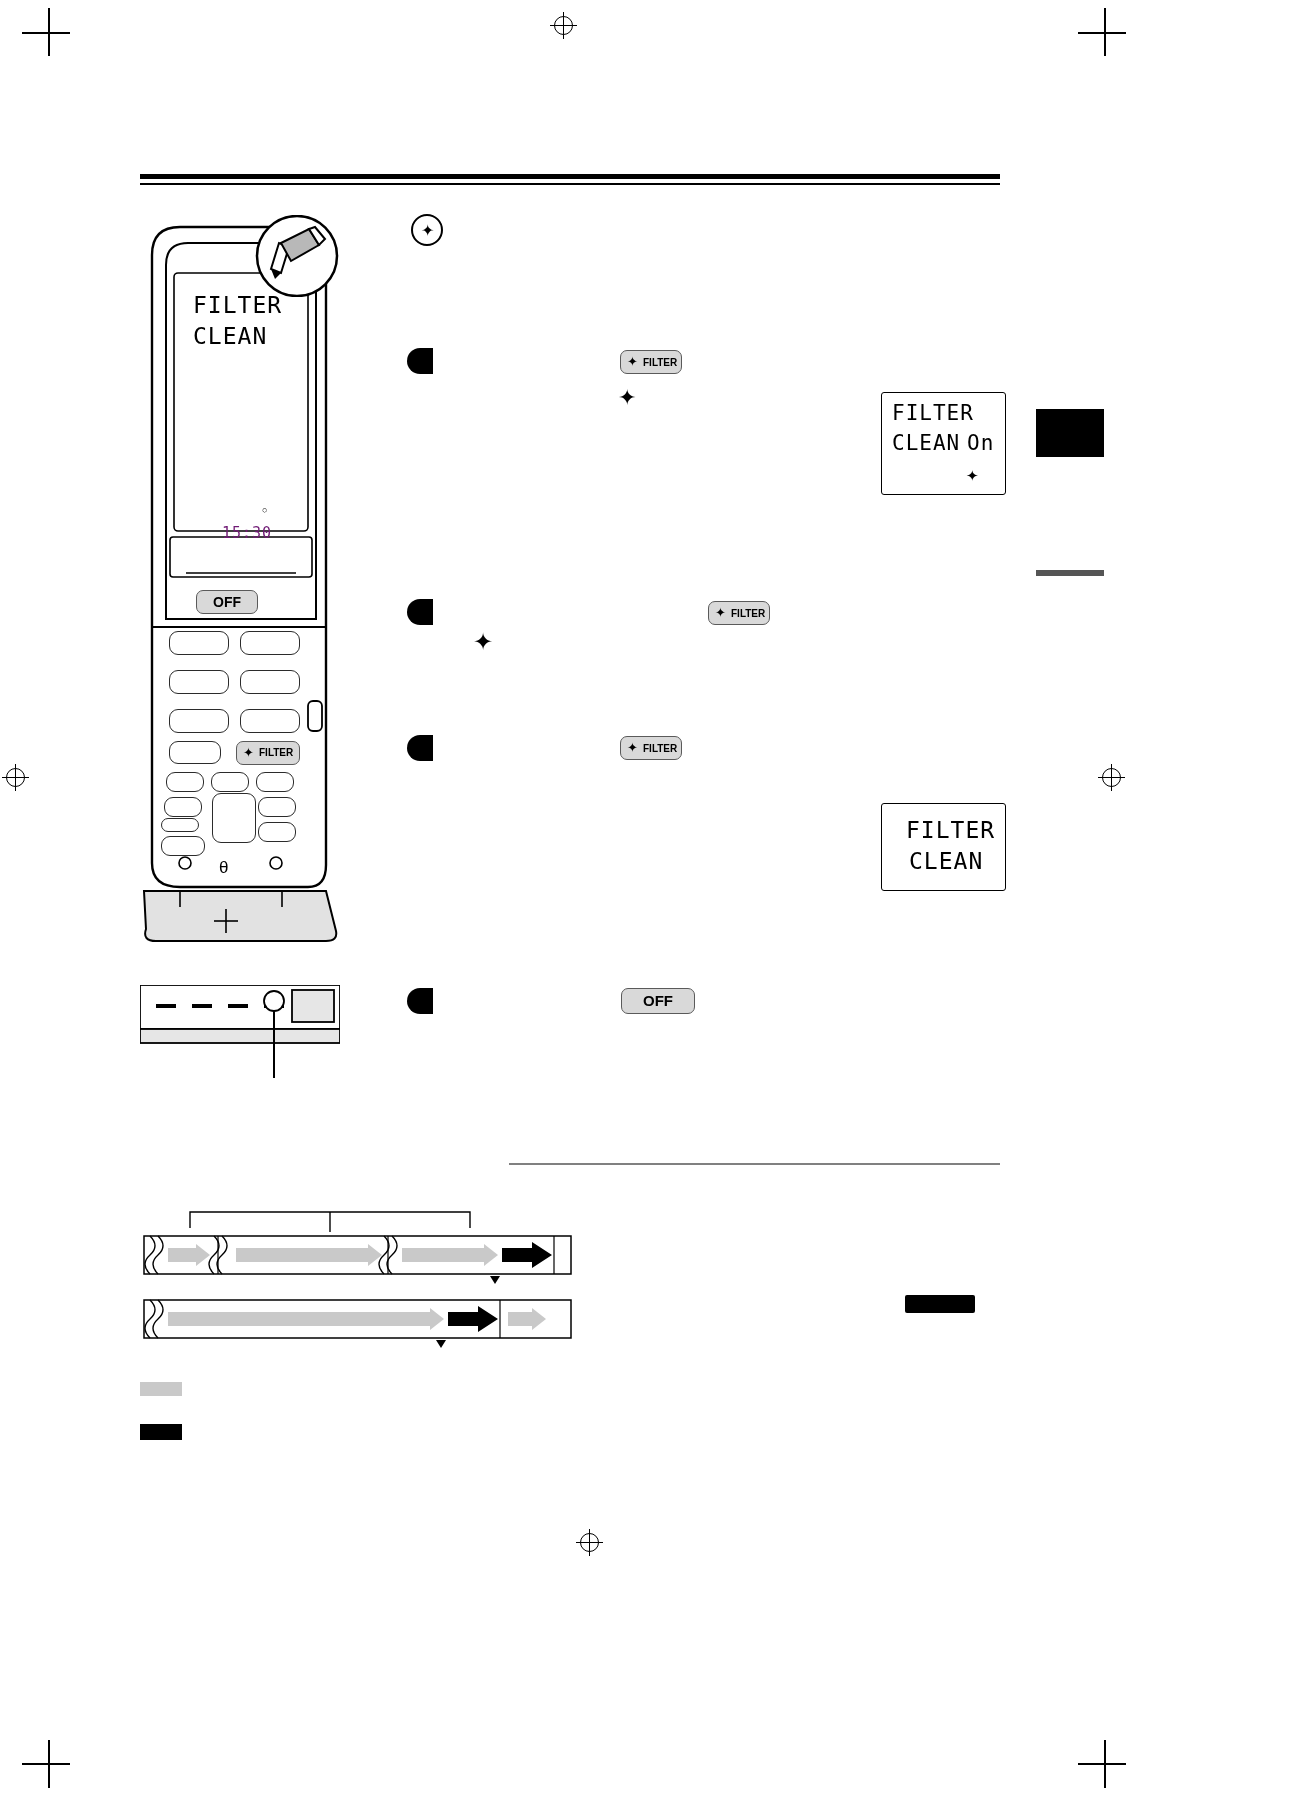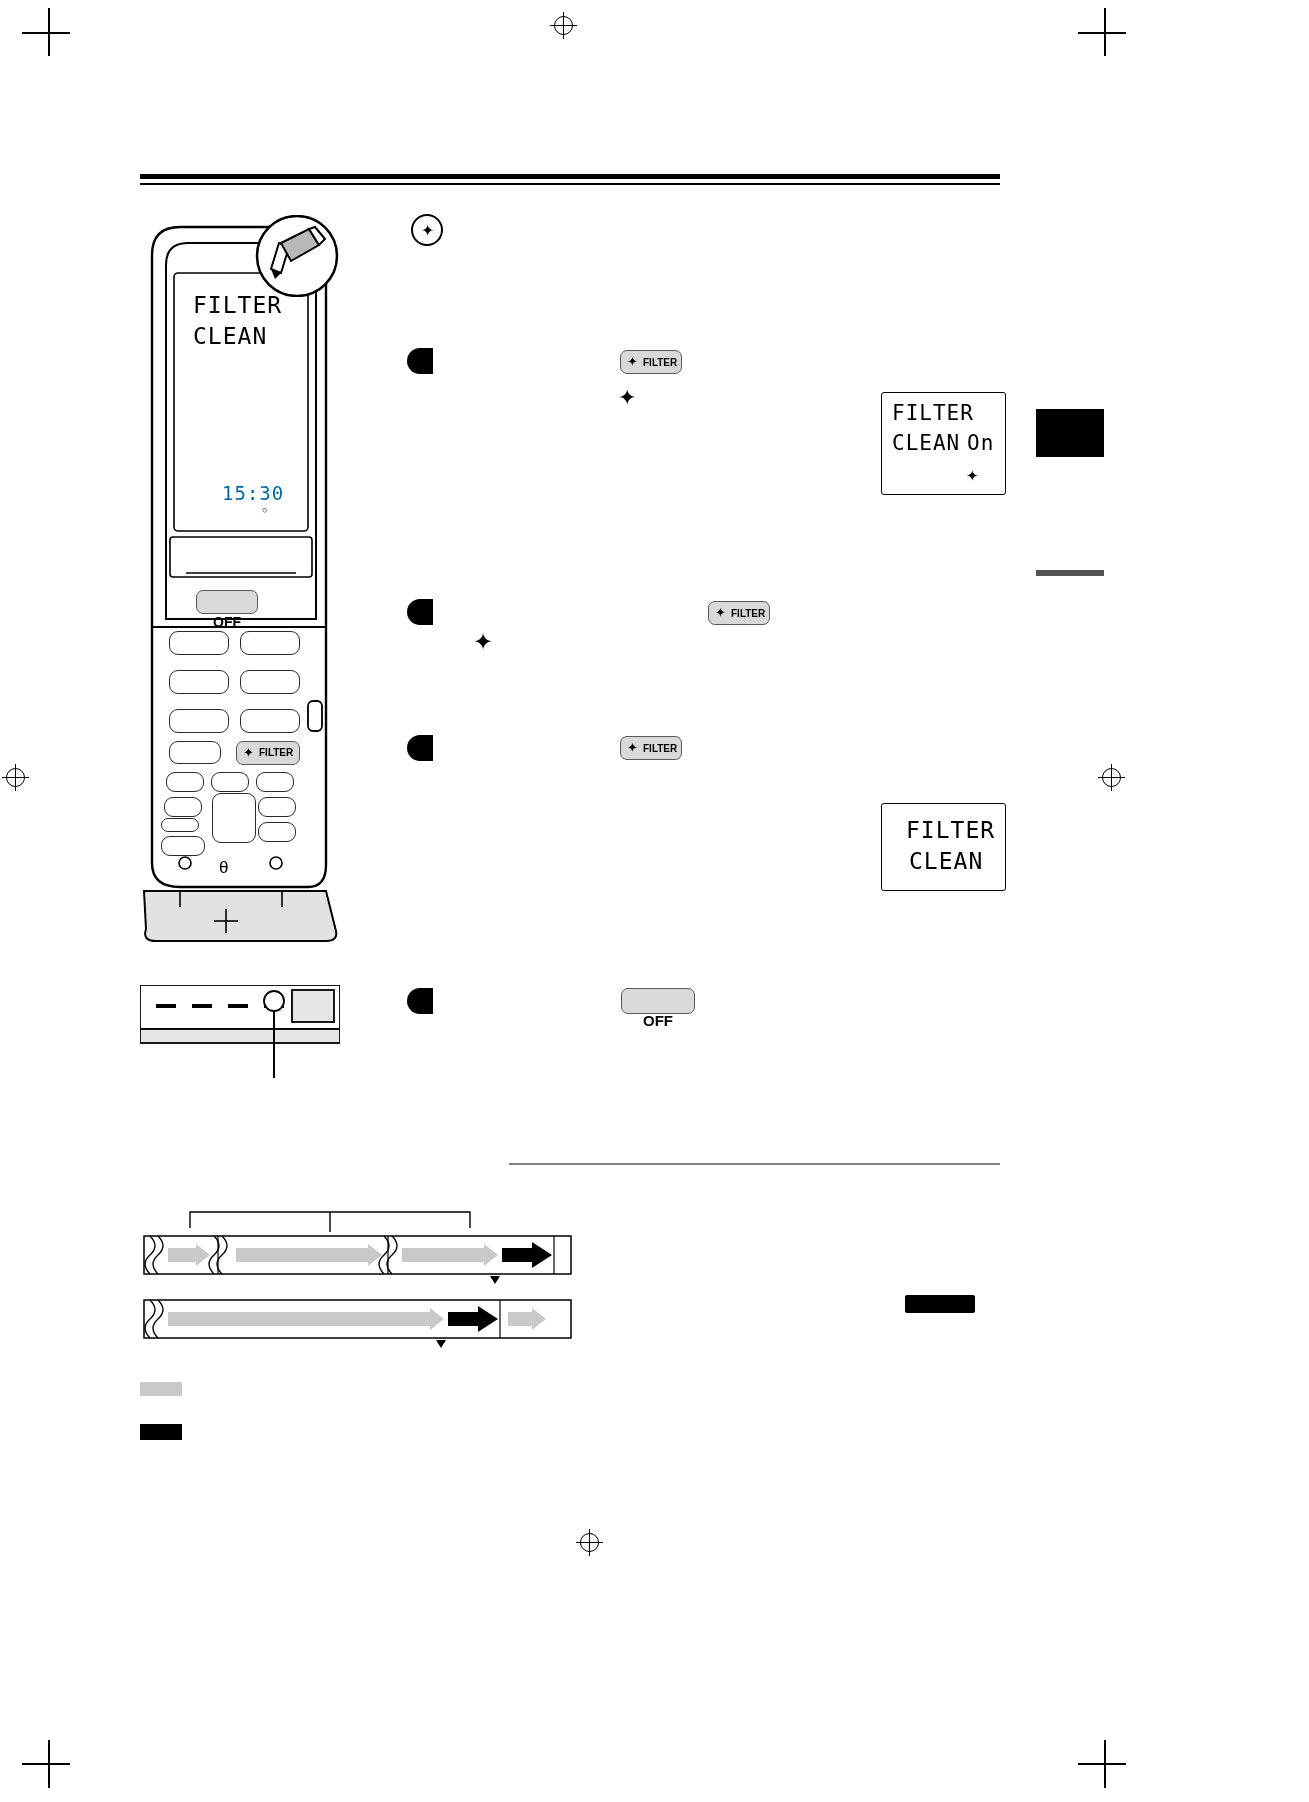--- a/index.html
+++ b/index.html
@@ -9,21 +9,21 @@
   .cropmark{position:absolute;background:#000;}
   .reg{position:absolute;border:1.5px solid #000;border-radius:50%;box-sizing:border-box;}
   .reg:before,.reg:after{content:"";position:absolute;background:#000;}
   .reg:before{left:50%;top:-5px;width:1px;height:calc(100% + 10px);margin-left:-0.5px;}
   .reg:after{top:50%;left:-5px;height:1px;width:calc(100% + 10px);margin-top:-0.5px;}
   
   .rule-thick{position:absolute;background:#000;}
   
   .lcd{font-family:"DejaVu Sans Mono",monospace;letter-spacing:1px;}
   .btnpill{background:#d9d9d9;border:1px solid #5a5a5a;border-radius:7px;box-sizing:border-box;}
-  .btnlbl{font-size:13px;font-weight:bold;text-align:center;font-family:"Liberation Sans",sans-serif;margin-top:20px;}
+  .btnlbl{font-size:13px;font-weight:bold;text-align:center;font-family:"Liberation Sans",sans-serif;}
   .keycap{background:#ffffff;border:1px solid #2b2b2b;border-radius:9px;box-sizing:border-box;}
   .bullet-half{width:26px;height:26px;background:#000;border-radius:50% 0 0 50% / 50% 0 0 50%;}
   .screenbox{border:1.5px solid #000;border-radius:3px;box-sizing:border-box;background:#fff;}
   .blackbar{background:#000;}
   .greybar{background:#b3b3b3;}
 </style>
 </head>
 <body>
 
 <div class="cropmark" style="left:48px;top:8px;width:1.5px;height:48px;"></div>
@@ -70,21 +70,21 @@
     <line x1="40" y1="676" x2="40" y2="692" stroke="#000" stroke-width="1.6"></line>
     <line x1="142" y1="676" x2="142" y2="692" stroke="#000" stroke-width="1.6"></line>
 
     <line x1="74" y1="706" x2="98" y2="706" stroke="#000" stroke-width="1.6"></line>
     <line x1="86" y1="694" x2="86" y2="718" stroke="#000" stroke-width="1.6"></line>
   </svg>
 </div>
 
 <div class="abs lcd" style="left:193px;top:292px;font-size:23px;">FILTER</div>
 <div class="abs lcd" style="left:193px;top:323px;font-size:23px;">CLEAN</div>
-<div class="abs lcd" style="left:222px;top:482px;font-size:19px;color:#0369a1;">15:30</div>
+<div class="abs lcd" style="left:222px;top:524px;font-size:15px;color:#701a75;">15:30</div>
 <div class="abs" style="left:262px;top:505px;font-size:9px;">○</div>
 
 <div class="abs btnpill" style="left:196px;top:590px;width:62px;height:24px;">
   <div class="btnlbl" style="line-height:22px;font-size:14px;">OFF</div>
 </div>
 
 <div class="abs keycap" style="left:169px;top:631px;width:60px;height:24px;"></div>
 <div class="abs keycap" style="left:240px;top:631px;width:60px;height:24px;"></div>
 <div class="abs keycap" style="left:169px;top:670px;width:60px;height:24px;"></div>
 <div class="abs keycap" style="left:240px;top:670px;width:60px;height:24px;"></div>

